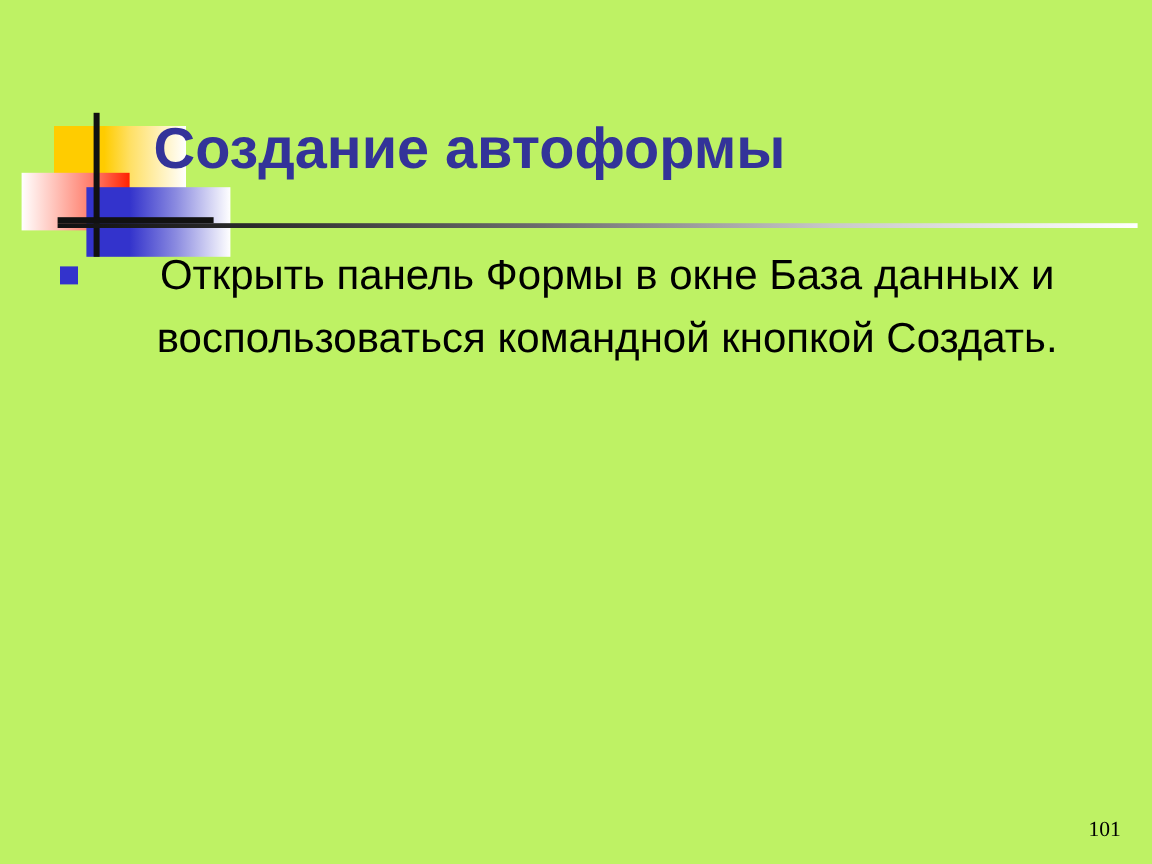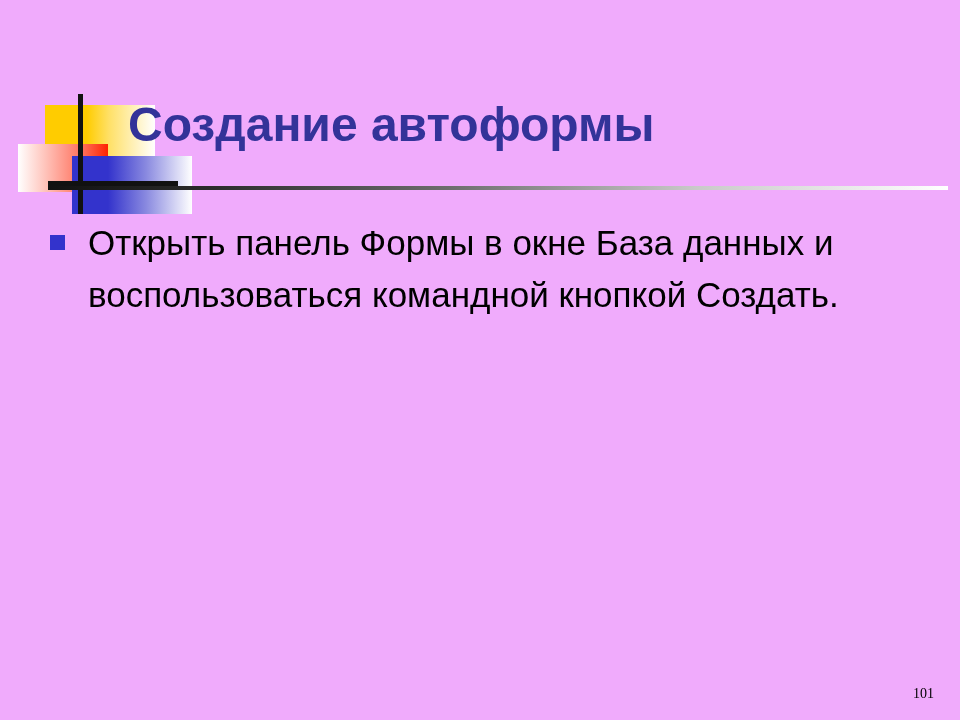--- a/index.html
+++ b/index.html
@@ -10,21 +10,21 @@
     width: 960px;
     height: 720px;
     background: #ffffff;
     font-family: "Liberation Sans", sans-serif;
     overflow: hidden;
   }
   .slide {
     position: relative;
     width: 960px;
     height: 720px;
-    background: #f0abfc;
+    background: #bef264;
   }
 
   
   .deco {
     position: absolute;
     left: 0px;
     top: 92px;
     width: 200px;
     height: 125px;
   }
@@ -90,22 +90,23 @@
     top: 186px;
     width: 900px;
     height: 4px;
     background: linear-gradient(to right, #111111 0%, #2b2b2b 18%, #6e6e6e 45%, #c9c9c9 72%, #ffffff 100%);
   }
 
   
   .body {
     position: absolute;
     left: 44px;
-    top: 217px;
+    top: 204px;
     width: 880px;
+    text-align: center;
   }
   .bullet-item {
     position: relative;
     display: block;
     padding-left: 44px;
     margin-bottom: 18px;
     font-size: 35px;
     line-height: 52px;
     color: #000000;
   }
@@ -119,21 +120,21 @@
   }
   .bullet-text {
     display: block;
   }
 
   
   .page-number {
     position: absolute;
     right: 26px;
     bottom: 18px;
-    font-size: 14px;
+    font-size: 18px;
     color: #000000;
     font-family: "Liberation Serif", serif;
   }
 </style>
 </head>
 <body>
 
 <div class="slide">
 
   <div class="deco">

